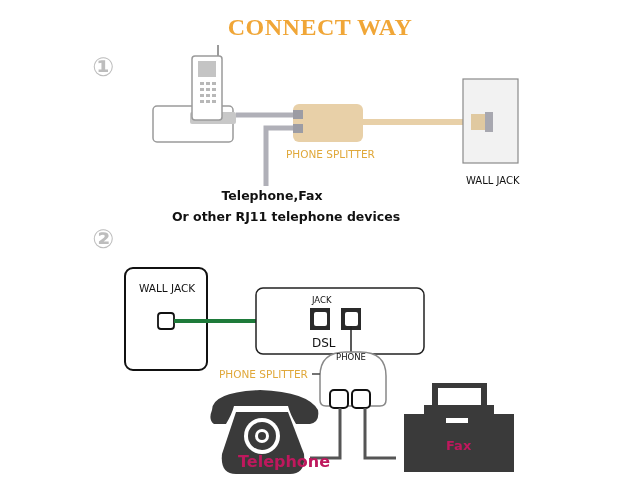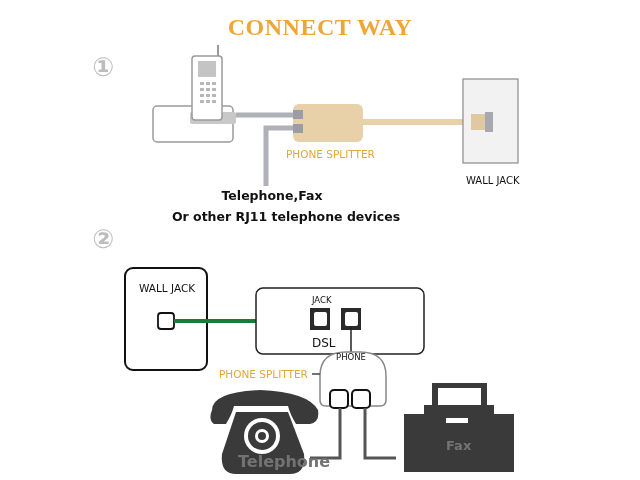--- a/index.html
+++ b/index.html
@@ -4,21 +4,21 @@
 <style>
   html,body{margin:0;padding:0;background:#fff;}
   body{width:640px;height:480px;position:relative;overflow:hidden;font-family:"DejaVu Sans","Liberation Sans",sans-serif;}
   .abs{position:absolute;}
   .title{left:0;width:640px;top:14px;text-align:center;font-weight:bold;font-size:24px;color:#f0a637;letter-spacing:0.5px;font-family:Liberation Serif, serif;}
   .step{font-size:26px;color:#bdbdbd;font-weight:bold;}
   .lbl-orange{color:#e0a83a;font-size:10.5px;text-align:right;}
   .lbl-dark{color:#111;font-size:10px;}
   .caption{left:0;width:640px;text-align:center;font-weight:bold;font-size:12.5px;color:#111;}
   svg{position:absolute;left:0;top:0;}
-  .white-text{color:#737373;font-weight:bold;}
+  .white-text{color:#be185d;font-weight:bold;}
 </style>
 </head>
 <body>
 
 <div class="abs title">CONNECT WAY</div>
 
 <div class="abs step" style="left:92px;top:52px;">①</div>
 
 <svg width="640" height="480">
 

